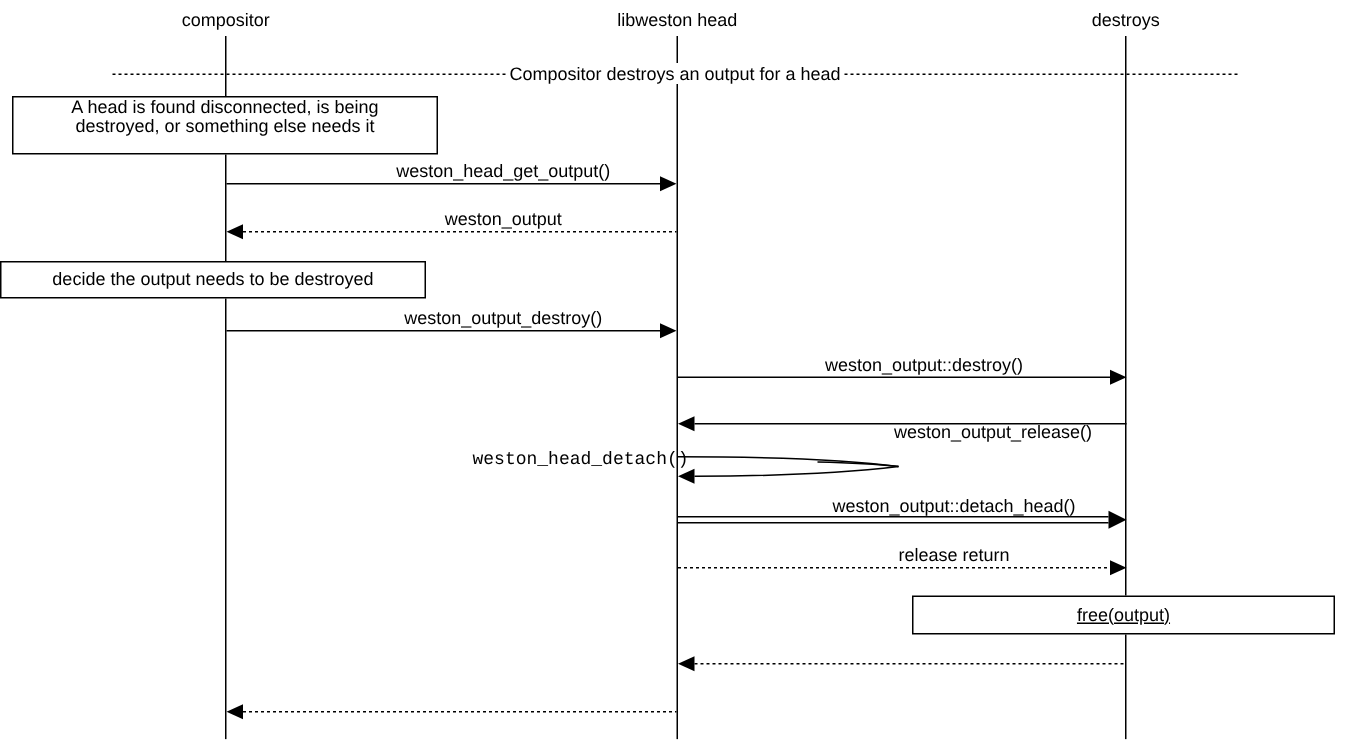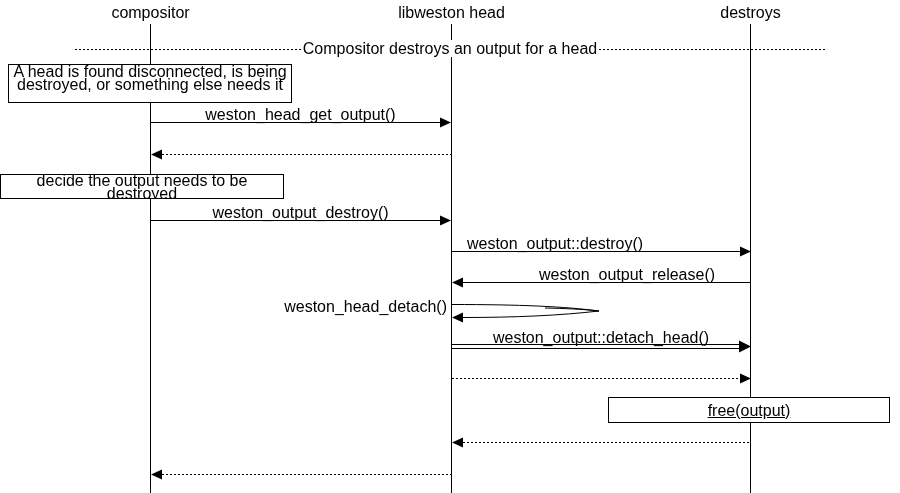--- a/index.html
+++ b/index.html
@@ -6,21 +6,21 @@
     margin: 0;
     padding: 0;
     background: #ffffff;
   }
   .stage {
     position: relative;
     width: 900px;
     height: 493px;
     background: #ffffff;
     font-family: "Liberation Sans", "DejaVu Sans", sans-serif;
-    font-size: 16px;
+    font-size: 12px;
     color: #000000;
     overflow: hidden;
   }
   .stage svg {
     position: absolute;
     left: 0;
     top: 0;
   }
   .plabel {
     position: absolute;
@@ -43,23 +43,25 @@
     background: #ffffff;
     padding: 0 2px;
     white-space: nowrap;
   }
   .msg-label {
     position: absolute;
     height: 15px;
     line-height: 15px;
     text-align: center;
     white-space: nowrap;
+    margin-left: 35px;
   }
   .msg-label.right {
-    text-align: right;
+    text-align: left;
+    font-family: Liberation Mono, monospace;
   }
   .note-box {
     position: absolute;
     box-sizing: border-box;
     border: 1px solid #000000;
     background: #ffffff;
     text-align: center;
     line-height: 13px;
     overflow: hidden;
   }
@@ -156,19 +158,21 @@
 
   <div class="note-box vcenter" style="left:0; top:174px; width:284px; height:25px;">
     <div class="note-line">decide the output needs to be destroyed</div>
   </div>
 
   <div class="note-box vcenter" style="left:608px; top:397px; width:282px; height:26px;text-decoration:underline;">
     <div class="note-line">free(output)</div>
   </div>
 
   <div class="msg-label" style="left:150px; top:107px; width:301px;">weston_head_get_output()</div>
+  <div class="msg-label" style="left:150px; top:139px; width:301px;">weston_output</div>
   <div class="msg-label" style="left:150px; top:205px; width:301px;">weston_output_destroy()</div>
-  <div class="msg-label" style="left:425px; top:236px; width:260px;">weston_output::destroy()</div>
-  <div class="msg-label" style="left:451px; top:267px; width:352px;">weston_output_release()</div>
+  <div class="msg-label" style="left:451px; top:236px; width:260px;">weston_output::destroy()</div>
+  <div class="msg-label" style="left:451px; top:281px; width:352px;">weston_output_release()</div>
   <div class="msg-label right" style="left:280px; top:299px; width:167px;">weston_head_detach()</div>
   <div class="msg-label" style="left:451px; top:330px; width:300px;">weston_output::detach_head()</div>
+  <div class="msg-label" style="left:451px; top:363px; width:300px;">release return</div>
 
 </div>
 
 </body></html>

